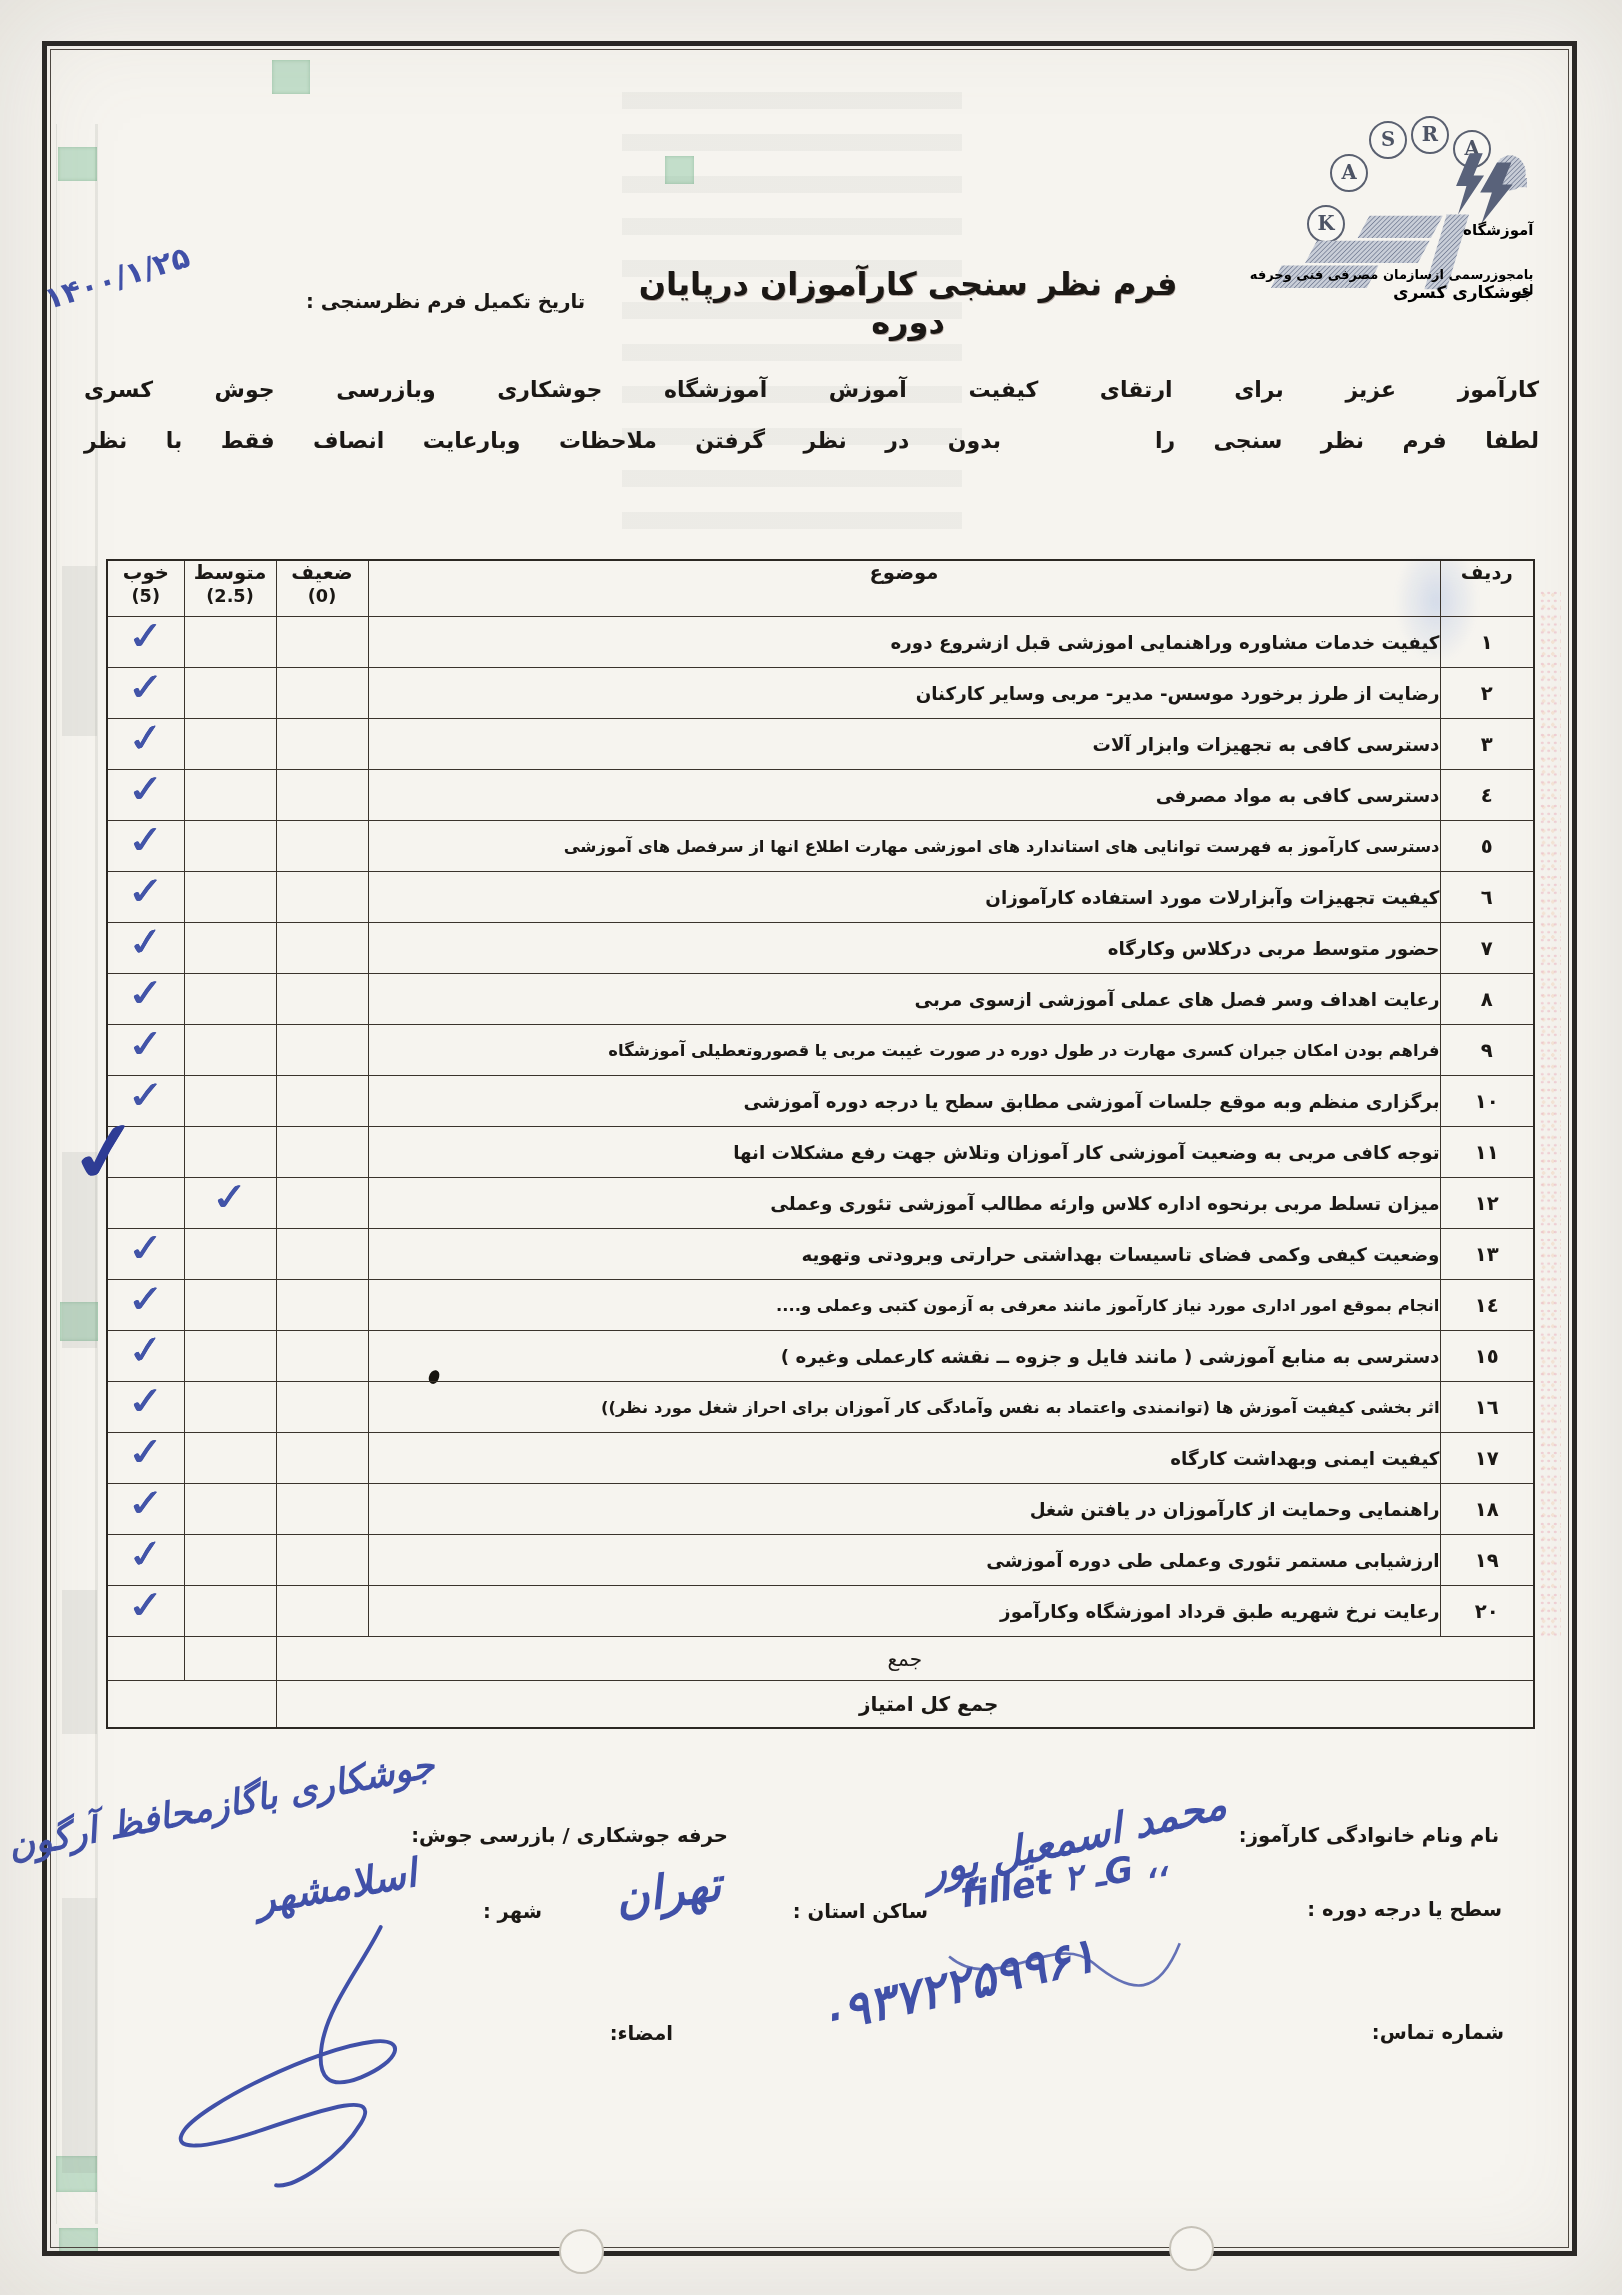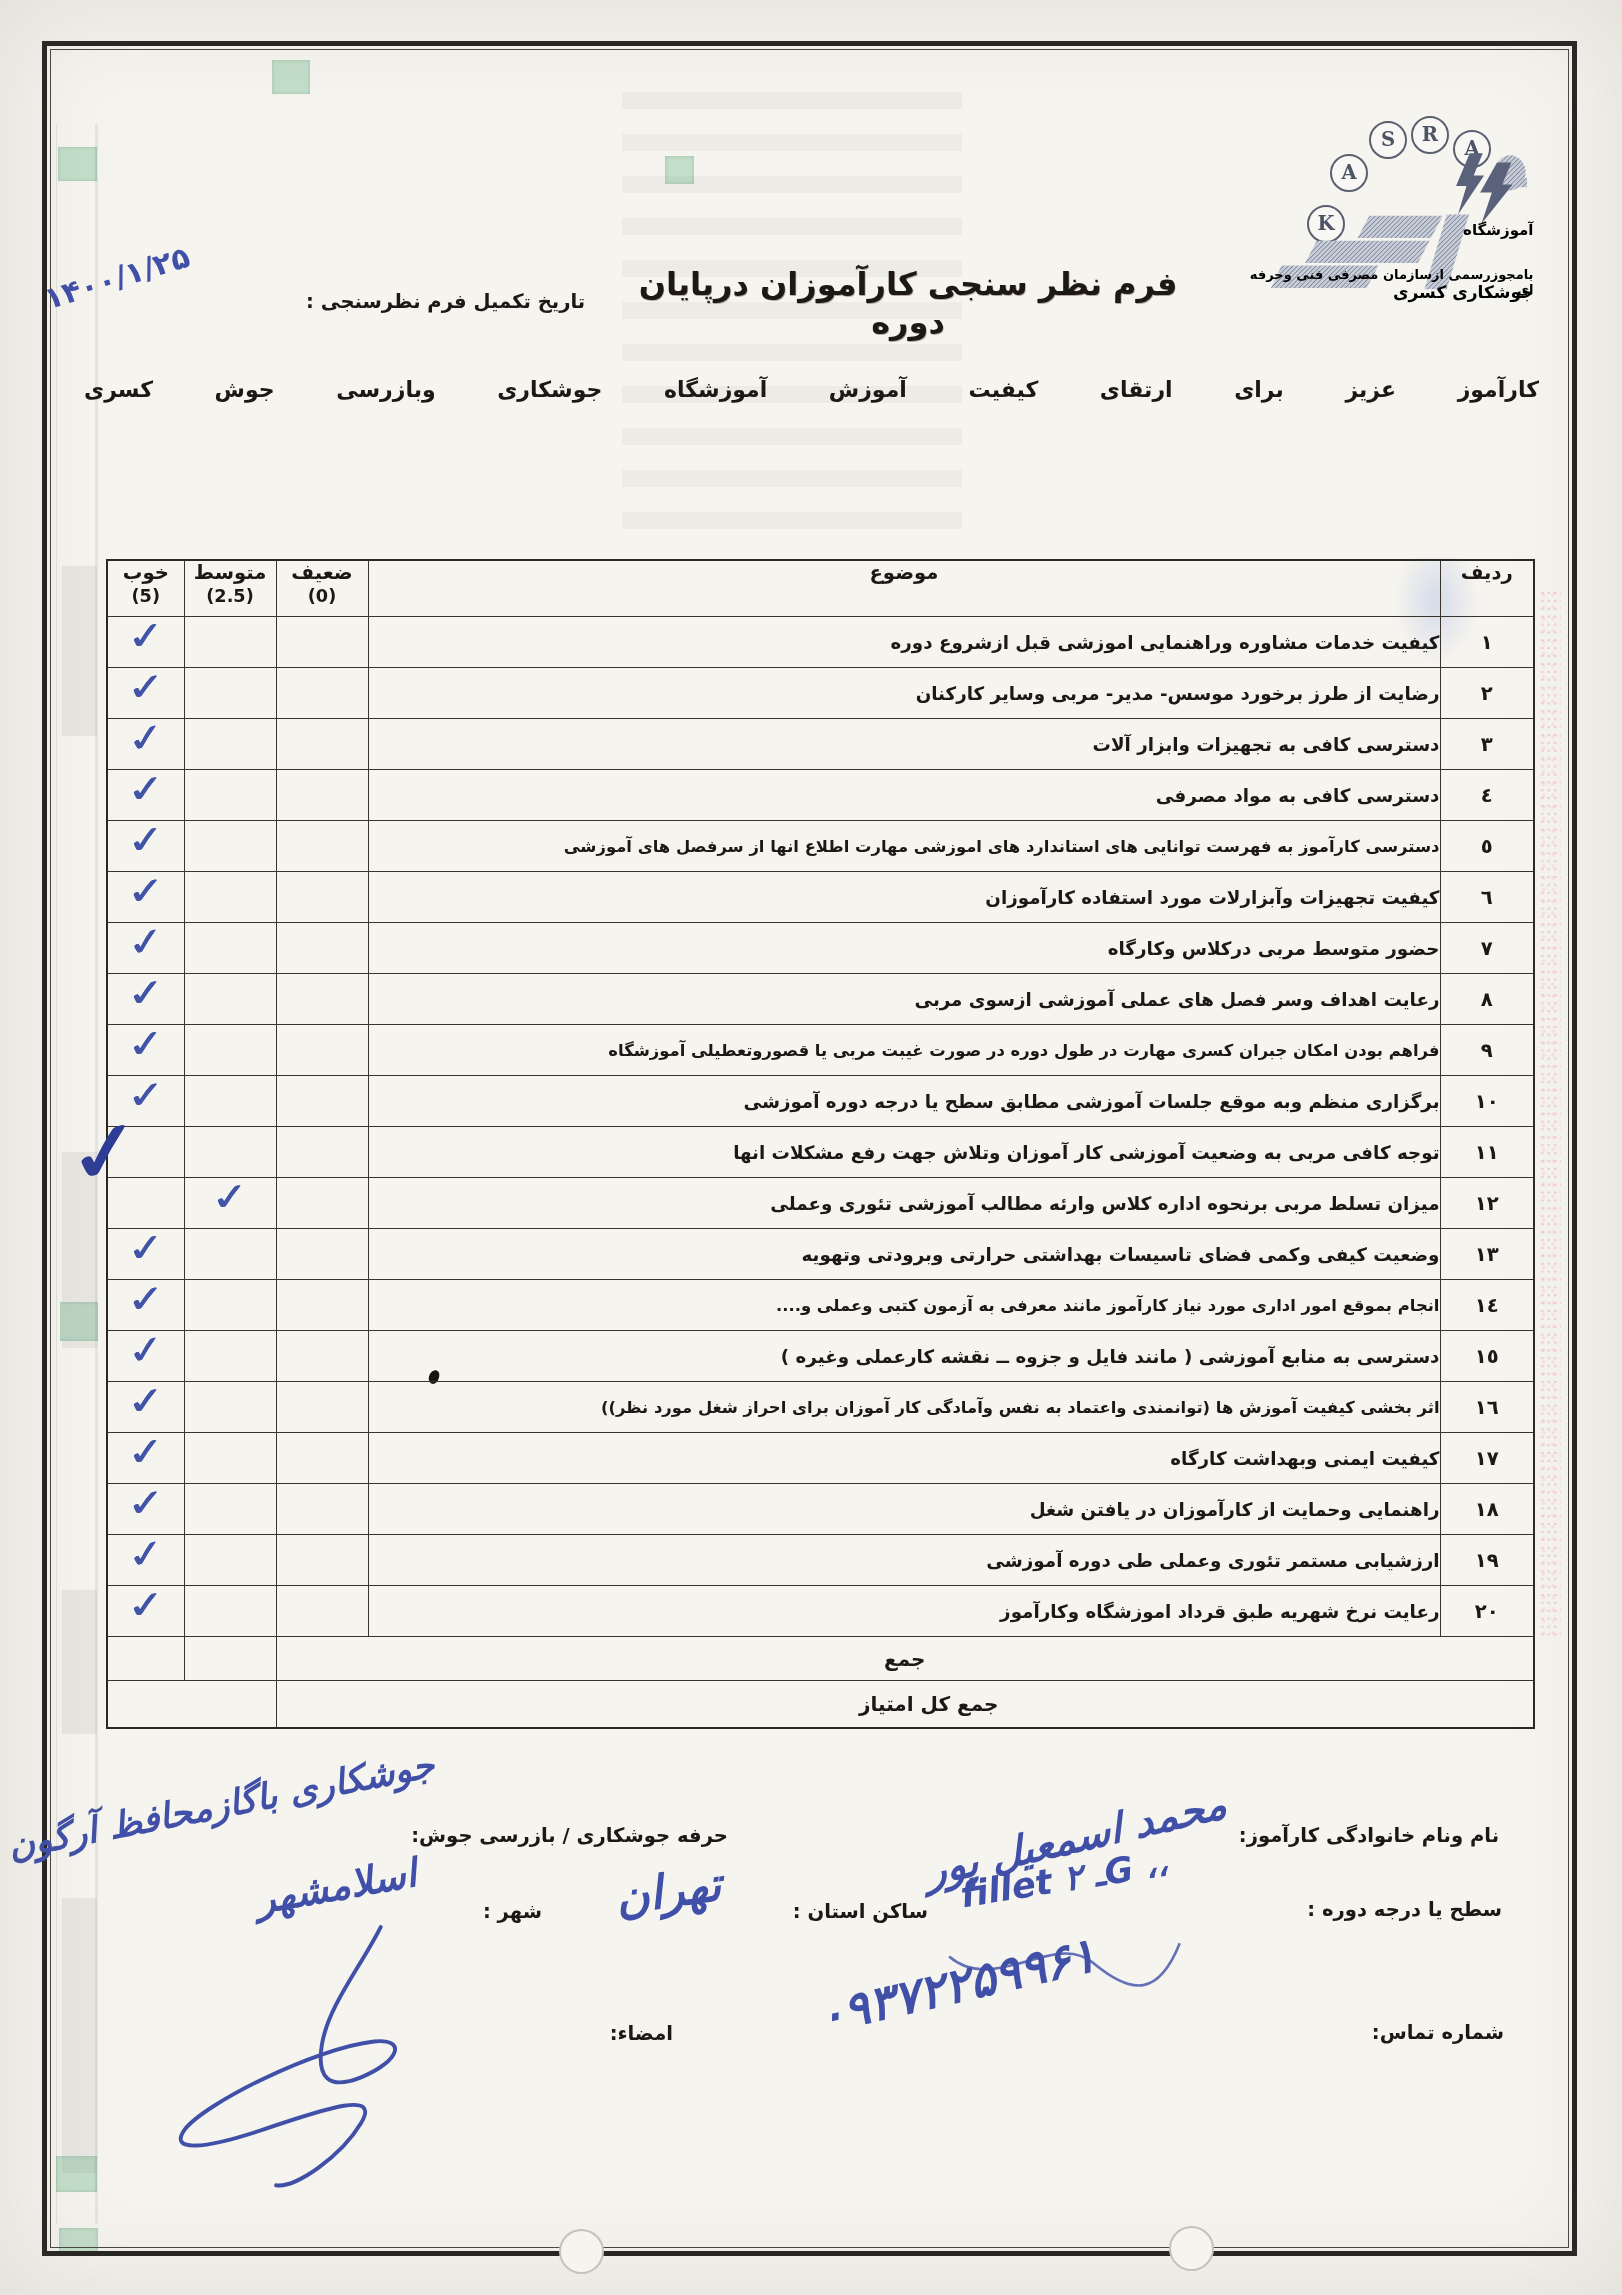--- a/index.html
+++ b/index.html
@@ -57,21 +57,21 @@
   td.c-no{height:50px;text-align:center;font-size:19.6px;font-weight:bold;}
   td.c-sub{text-align:right;font-size:18.3px;font-weight:bold;padding:0 10.5px;}
   td.c-sub.small{font-size:16.4px;}
   td.c-score{position:relative;text-align:center;overflow:visible;}
   .check{display:inline-block;position:relative;top:-6.5px;font-size:38px;font-weight:bold;
       color:#4254a8;transform:rotate(-6deg) scaleX(1.15);
       text-shadow:0.4px 0 currentColor,-0.4px 0 currentColor;}
   .check.heavy{position:absolute;left:-38px;top:-23.6px;font-size:84px;color:#2f3d96;
       transform:rotate(-8deg) scaleX(1.05);
       text-shadow:1px 0 currentColor,-1px 0 currentColor,0 0.9px currentColor;}
-  tr.sum-row td{height:43px;text-align:center;font-size:20px;font-weight:bold;}
+  tr.sum-row td{height:43px;text-align:center;font-size:20px;font-weight:normal;}
   tr.total-row td{height:46px;text-align:center;font-size:20px;font-weight:bold;padding-left:48px;}
   
   .f-label{position:absolute;font-size:19.6px;font-weight:bold;white-space:nowrap;text-align:right;}
   .hand{position:absolute;font-weight:bold;white-space:nowrap;}
   .hand.rtl{direction:rtl;}
   .hand.ltr{direction:ltr;}
   .hw-name{left:929px;top:1813px;width:301px;font-size:41px;font-style:italic;
       transform:rotate(-13deg) skewX(-6deg);}
   .hw-trade{left:2.6px;top:1771px;width:576px;font-size:36px;font-style:italic;
       transform:rotate(-11deg);text-align:left;}
@@ -136,20 +136,21 @@
     <div class="logo-org org2">جوشکاری کسری</div>
     <div class="logo-org org3">بامجوزرسمی ازسازمان مصرفی فنی وحرفه ای</div>
   </div>
 
   <div class="form-title">فرم نظر سنجی کارآموزان درپایان دوره</div>
   <div class="date-label">تاریخ تکمیل فرم نظرسنجی :</div>
   <div class="date-value ink">۱۴۰۰/۱/۲۵</div>
 
   <div class="intro">
     <div class="l-just">کارآموز عزیز برای ارتقای کیفیت آموزش آموزشگاه جوشکاری وبازرسی جوش کسری</div>
+    <div class="l-just">لطفا فرم نظر سنجی را    بدون در نظر گرفتن ملاحظات وبارعایت انصاف فقط با نظر</div>
   </div>
 
   <div class="tbl-wrap">
     <table class="survey">
       <colgroup>
         <col style="width:94px">
           <col style="width:1072px">
           <col style="width:92px">
         <col style="width:92px">
           <col style="width:77px">

